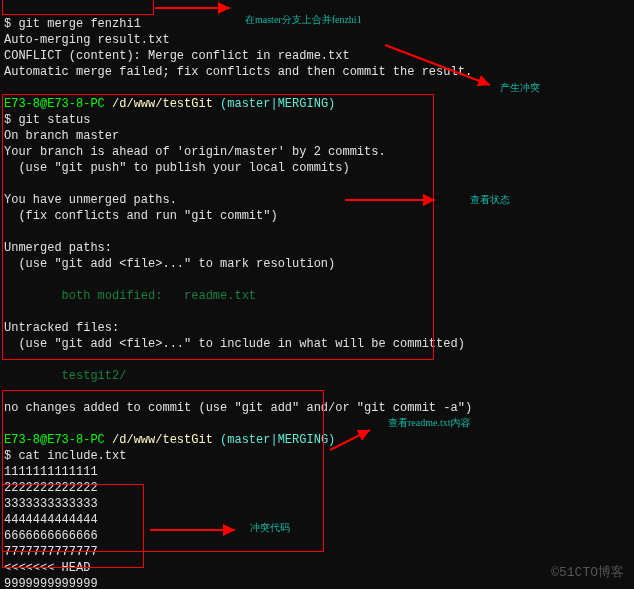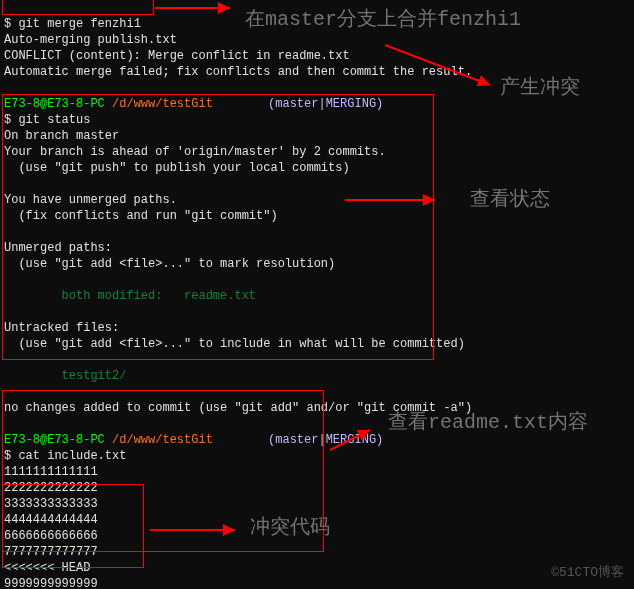--- a/index.html
+++ b/index.html
@@ -14,54 +14,54 @@
     position: relative;
     color: #c0c0c0;
     line-height: 16px;
   }
   .term {
     white-space: pre;
     padding: 0 4px;
   }
   .white { color: #e0e0e0; }
   .green { color: #00ff00; }
-  .yellow { color: #f97316; }
-  .cyan { color: #c4b5fd; margin-left: 48px; }
+  .yellow { color: #fef9c3; }
+  .cyan { color: #5eead4; }
   .red { color: #15803d; }
   .box {
     position: absolute;
     border: 1px solid #ff0000;
     pointer-events: none;
   }
   .annotation {
     position: absolute;
-    color: #737373;
-    font-family: Liberation Mono, monospace;
-    font-size: 20px;
+    color: #14b8a6;
+    font-family: Liberation Serif, serif;
+    font-size: 10px;
     pointer-events: none;
   }
   svg.arrow {
     position: absolute;
     pointer-events: none;
   }
   .watermark {
     position: absolute;
     right: 10px;
     bottom: 8px;
     color: #555;
     font-family: Liberation Mono, monospace;
     font-size: 13px;
   }
 </style>
 </head>
 <body>
 
 <div class="term">
 <span class="white">$ </span><span class="white">git merge fenzhi1</span>
-<span class="white">Auto-merging publish.txt</span>
+<span class="white">Auto-merging result.txt</span>
 <span class="white">CONFLICT (content): Merge conflict in readme.txt</span>
 <span class="white">Automatic merge failed; fix conflicts and then commit the result.</span>
 <span></span>
 <span class="green">E73-8@E73-8-PC </span><span class="yellow">/d/www/testGit </span><span class="cyan">(master|MERGING)</span>
 <span class="white">$ </span><span class="white">git status</span>
 <span class="white">On branch master</span>
 <span class="white">Your branch is ahead of 'origin/master' by 2 commits.</span>
 <span class="white">  (use "git push" to publish your local commits)</span>
 <span></span>
 <span class="white">You have unmerged paths.</span>

